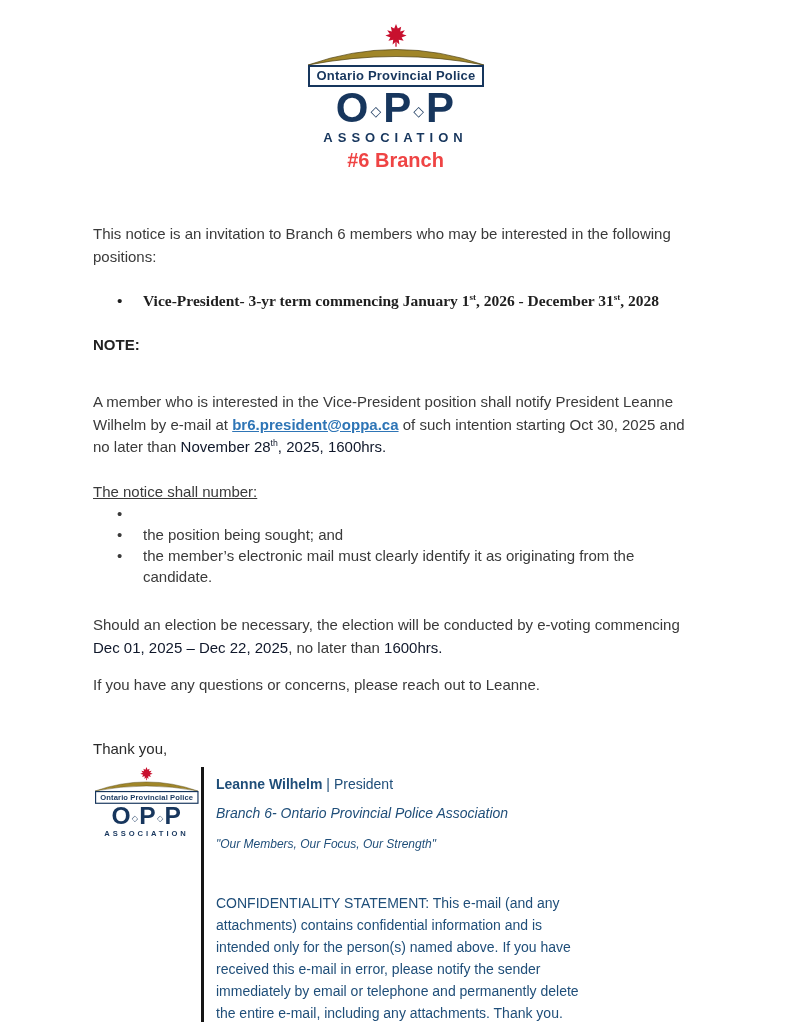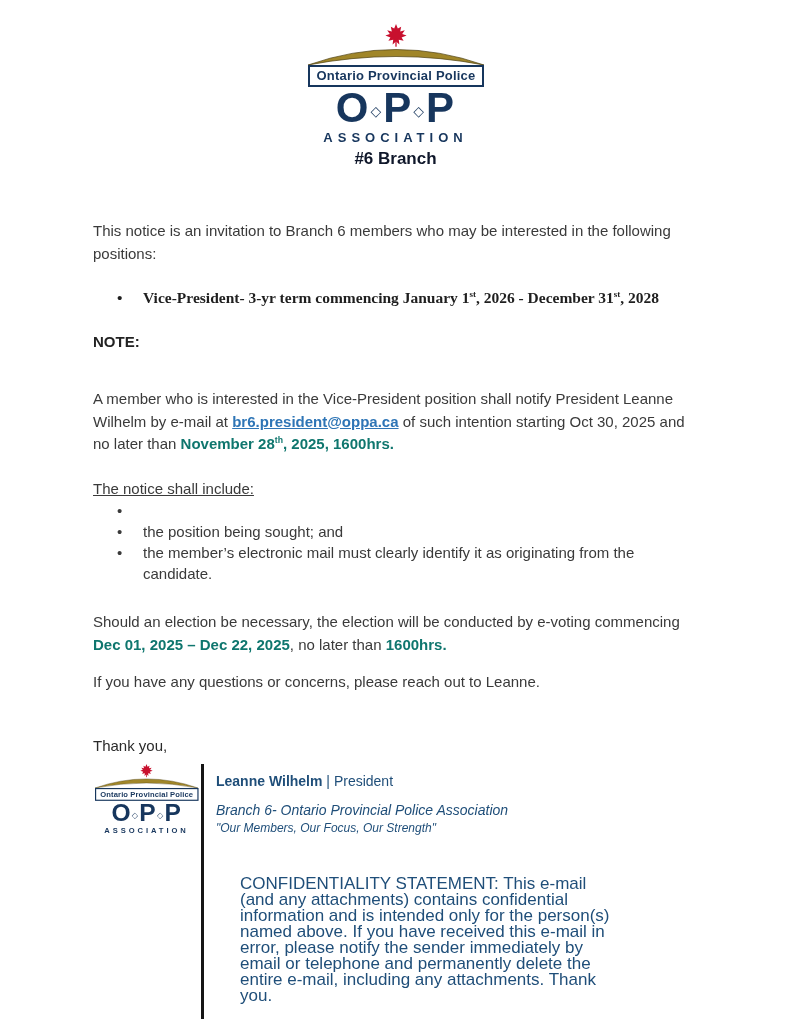--- a/index.html
+++ b/index.html
@@ -19,67 +19,67 @@
     display:inline-block; position:relative; margin-top:-7px; background:#ffffff;
     border:2px solid #17365d; padding:1px 7px 2px; font-size:13px; font-weight:bold;
     color:#17365d; letter-spacing:0.2px; white-space:nowrap;
   }
   .logo-opp { font-size:42px; font-weight:800; color:#17365d; line-height:1.0;
     letter-spacing:1px; margin-top:0px; }
   .logo-opp .dia { font-size:14px; font-weight:400; position:relative; top:-6px;
     margin:0 1px; color:#17365d; }
   .logo-assoc { font-size:13px; font-weight:bold; color:#17365d; letter-spacing:5px;
     margin-top:1px; }
-  .branch-line { font-size:17px; font-weight:bold; color:#0f172a; margin-top:4px;
+  .branch-line { font-size:20px; font-weight:bold; color:#ef4444; margin-top:4px;
     text-align:center; }
 
   
   .content { margin-left:93px; width:612px; font-size:15px; line-height:22.5px; }
   .p-intro { margin-top:51px; }
   .serif-bold { font-family:"Liberation Serif", serif; font-weight:bold; color:#1f1f1f; }
   .bullet-row { display:flex; margin-left:24px; }
   .bullet-row .dot { width:26px; flex-shrink:0; }
   .pos-bullet { margin-top:22px; font-size:15.5px; }
   .sup { font-size:0.58em; vertical-align:super; line-height:0; }
 
   .note-row { display:flex; margin-top:21px;flex-direction:column; }
   .note-label { width:57px; flex-shrink:0; font-weight:bold; color:#222222;
     font-size:15px; }
   .note-text { font-family:"Liberation Serif", serif; font-style:italic;
     font-weight:bold; color:#1f1f1f; font-size:16px; line-height:24px; width:500px; }
   .link { color:#2e75b6; cursor:pointer; }
   .email-link { color:#2e75b6; font-weight:bold; text-decoration:underline; cursor:pointer; }
 
   .p-notify { margin-top:35px; }
-  .bold { font-weight:bold; color:#0f766e; }
+  .bold { font-weight:normal; color:#0f172a; }
 
   .include-heading { margin-top:22px; text-decoration:underline; }
   .include-list { margin-top:0; }
   .include-list .bullet-row { line-height:21px; }
 
   .p-election { margin-top:27px; }
   .p-questions { margin-top:15px; }
   .p-thanks { margin-top:41px; color:#2a2a2a; }
 
   
   .sig-row { display:flex; margin-left:95px; margin-top:7px; align-items:flex-start; }
   .sig-logo-wrap { width:106px; height:92px; flex-shrink:0; overflow:visible; }
   .sig-logo-wrap .logo { transform:scale(0.585); transform-origin:top left; }
   .sig-vline { width:3px; height:255px; background:#151515; flex-shrink:0;
     margin-left:0px; }
   .sig-text { padding:9px 0 0 12px; color:#1f4e79; font-size:14px; }
   .sig-line1 { margin-bottom:13px; }
   .sig-name { font-weight:bold; }
   .sig-title { }
-  .sig-org { font-style:italic; margin-bottom:3px; }
+  .sig-org { font-style:italic; margin-bottom:16px; }
   .sig-cell-row { margin-bottom:14px; font-style:italic; }
   .sig-email { font-style:normal; color:#1f4e79; text-decoration:underline;
     margin-left:10px; cursor:pointer; }
   .sig-motto { font-style:italic; font-size:12px; margin-bottom:41px; }
-  .sig-conf { font-size:17px; line-height:16px; width:378px; color:#1f4e79;margin-left:24px; }
+  .sig-conf { font-size:14px; line-height:22px; width:378px; color:#1f4e79; }
 </style>
 </head>
 <body>
 
 <div class="page">
 
   <div class="logo-block">
     <div class="logo">
       <svg class="leaf-svg" width="26" height="23" viewBox="0 0 24 23">
         <path d="M12 0 L13.8 4.6 L17.2 2.8 L16.2 7.4 L20.8 6.2 L18.2 10 L22.6 11.6 L17.6 13.4 L19.6 16.8 L14.8 15.8 L15.4 20.4 L12 17.6 L8.6 20.4 L9.2 15.8 L4.4 16.8 L6.4 13.4 L1.4 11.6 L5.8 10 L3.2 6.2 L7.8 7.4 L6.8 2.8 L10.2 4.6 Z" fill="#c8102e"></path>
@@ -103,21 +103,21 @@
       <span class="dot">•</span>
       <span><span>Vice-President- 3-yr term commencing January 1</span><span class="sup">st</span><span>, 2026 - December 31</span><span class="sup">st</span><span>, 2028</span></span>
     </div>
 
     <div class="note-row">
       <span class="note-label">NOTE:</span>
     </div>
 
     <p class="p-notify"><span>A member who is interested in the Vice-President position shall notify President Leanne Wilhelm by e-mail at </span><a class="email-link">br6.president@oppa.ca</a><span> of such intention starting Oct 30, 2025 and no later than </span><span class="bold"><span>November 28</span><span class="sup">th</span><span>, 2025, 1600hrs.</span></span></p>
 
-    <p class="include-heading">The notice shall include:</p>
+    <p class="include-heading">The notice shall number:</p>
     <div class="include-list">
       <div class="bullet-row">
         <span class="dot">•</span>
       </div>
       <div class="bullet-row">
         <span class="dot">•</span>
         <span>the position being sought; and</span>
       </div>
       <div class="bullet-row">
         <span class="dot">•</span>

